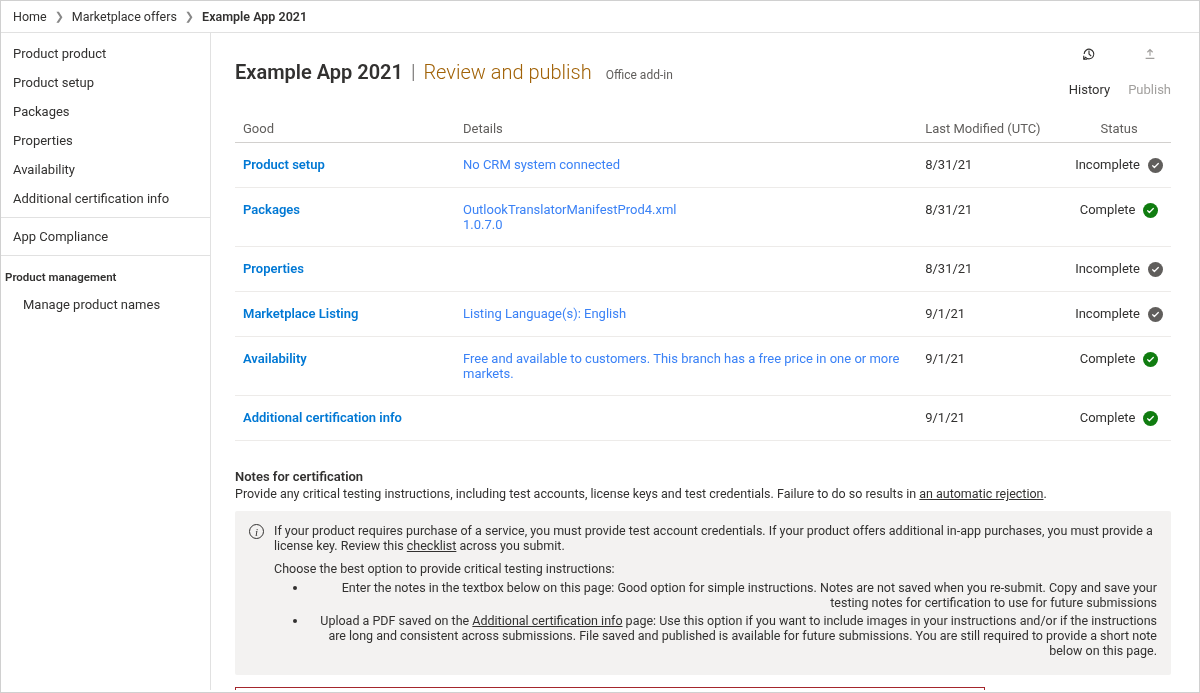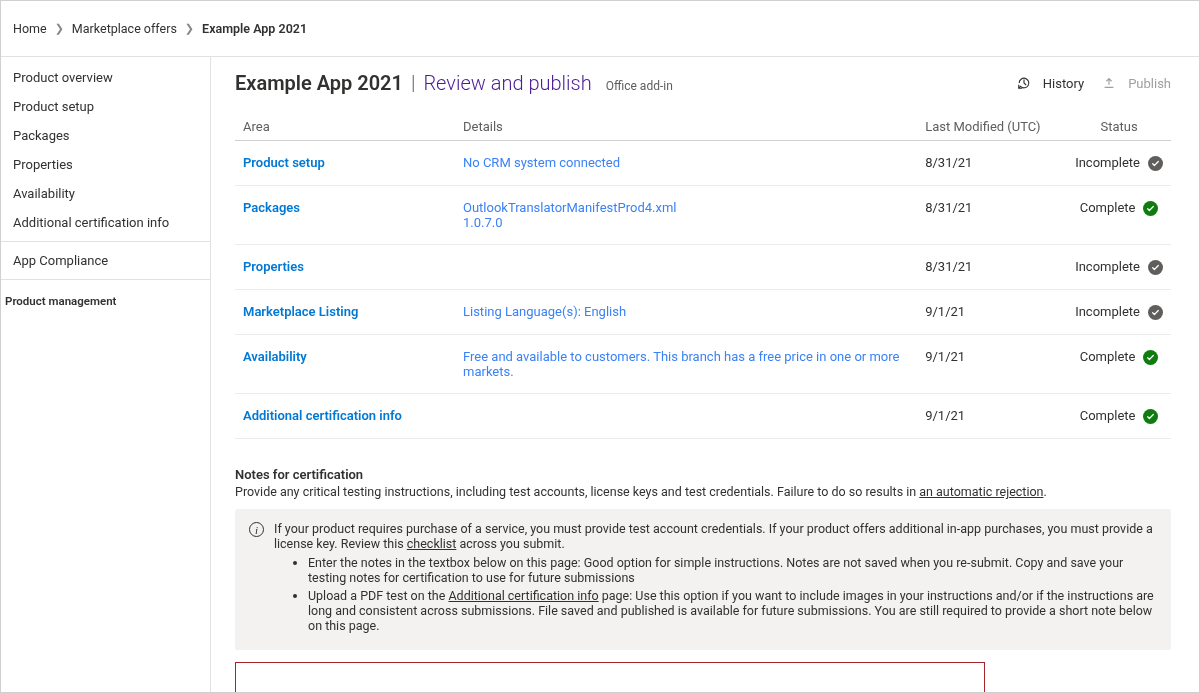--- a/index.html
+++ b/index.html
@@ -10,21 +10,21 @@
       background: #fff;
       width: 1200px;
       height: 693px;
       border: 1px solid #d0d0d0;
       overflow: hidden;
     }
     
     .breadcrumb {
       display: flex;
       align-items: center;
-      padding: 20px 12px;
+      padding: 8px 12px;
       gap: 8px;
       border-bottom: 1px solid #e1e1e1;
       font-size: 12.5px;
       color: #323130;
     }
     .breadcrumb span.sep { color: #888; font-size: 11px;}
     .breadcrumb .crumb { cursor: pointer; }
     .breadcrumb .crumb.cur { font-weight: 600; }
     
     .wrap { display: flex; height: calc(100% - 34px); }
@@ -54,24 +54,24 @@
       overflow-y: auto;
     }
     .titlebar {
       display: flex;
       align-items: center;
       margin-bottom: 18px;
     }
     .title-left { display: flex; align-items: baseline; gap: 6px; flex: 1;}
     .app-name { font-size: 20px; font-weight: 600; }
     .pipe-sep { color: #605e5c; font-size: 20px; font-weight: 300; margin: 0 2px;}
-    .page-title { font-size: 20px; font-weight: 300; color: #4c1d95; }
+    .page-title { font-size: 20px; font-weight: 300; color: #a16207; }
     .addin-label { font-size: 12px; color: #605e5c; margin-left: 8px; }
     .top-actions { display: flex; gap: 18px; align-items: center; }
-    .top-actions .act { display: flex; align-items: center; gap: 12px; font-size: 13px; cursor: pointer; }
+    .top-actions .act { display: flex; align-items: center; gap: 21px; font-size: 13px; cursor: pointer; flex-direction: column; }
     .top-actions .act.disabled { color: #a19f9d; cursor: default; }
     
     table.review {
       width: 100%;
       border-collapse: collapse;
       font-size: 13px;
     }
     table.review th {
       text-align: left;
       font-weight: 400;
@@ -117,21 +117,21 @@
       font-size: 12.5px;
     }
     .infobox-row { display: flex; align-items: flex-start; gap: 10px; }
     .info-icon {
       width: 15px; height: 15px; border: 1px solid #323130; border-radius: 50%;
       display: inline-flex; align-items: center; justify-content: center;
       flex: 0 0 15px; margin-top: 1px;
       font-style: italic; font-family: Georgia, serif; font-size: 11px;
     }
     .infobox p { margin-top: 8px; margin-left: 25px; }
-    .infobox ul { margin: 4px 0 0 45px; padding-left: 14px; }
+    .infobox ul { margin: 4px 0 0 45px; padding-left: 14px; text-align: right; }
     .infobox li { margin-bottom: 3px; }
     textarea.notes-ta {
       width: 750px;
       height: 108px;
       margin-top: 12px;
       border: 1px solid #a4262c;
       resize: both;
       font-family: inherit;
       font-size: 13px;
       padding: 6px;
@@ -145,31 +145,34 @@
   <span class="sep">❯</span>
   <span class="crumb">Marketplace offers</span>
   <span class="sep">❯</span>
   <span class="crumb cur">Example App 2021</span>
 </div>
 
 <div class="wrap">
 
   <div class="side">
     <div id="side-list">
-        <div class="side-item">Product overview</div>
+        <div class="side-item">Product product</div>
         <div class="side-item">Product setup</div>
         <div class="side-item">Packages</div>
         <div class="side-item">Properties</div>
         <div class="side-item">Availability</div>
         <div class="side-item">Additional certification info</div>
       </div>
     <div class="side-divider"></div>
     <div class="side-item">App Compliance</div>
     <div class="side-divider"></div>
     <div class="side-heading">Product management</div>
+    <div id="side-pm-list">
+        <div class="side-item side-sub">Manage product names</div>
+      </div>
   </div>
 
   <div class="main">
     <div class="titlebar">
       <div class="title-left">
         <span class="app-name">Example App 2021</span>
         <span class="pipe-sep">|</span>
         <span class="page-title">Review and publish</span>
         <span class="addin-label">Office add-in</span>
       </div>
@@ -187,21 +190,21 @@
             <path d="M3 13h10M8 3v7M5 6l3-3 3 3"></path>
           </svg>
           <span>Publish</span>
         </span>
       </div>
     </div>
 
     <table class="review">
       <thead>
         <tr>
-          <th style="width:220px">Area</th>
+          <th style="width:220px">Good</th>
           <th>Details</th>
           <th style="width:150px">Last Modified (UTC)</th>
           <th class="right" style="width:100px">Status</th>
         </tr>
       </thead>
       <tbody id="review-body">
           <tr>
             <td><a>Product setup</a></td>
             <td>
               <div class="details-sub">No CRM system connected</div>
@@ -282,24 +285,25 @@
       <span>Provide any critical testing instructions, including test accounts, license keys and test credentials. Failure to do so results in </span><a class="link-u">an automatic rejection</a><span>.</span>
     </div>
 
     <div class="infobox">
       <div class="infobox-row">
         <span class="info-icon">i</span>
         <div>
           <span>If your product requires purchase of a service, you must provide test account credentials. If your product offers additional in-app purchases, you must provide a license key. Review this </span><a class="link-u">checklist</a><span> across you submit.</span>
         </div>
       </div>
+      <p>Choose the best option to provide critical testing instructions:</p>
       <ul>
         <li>Enter the notes in the textbox below on this page: Good option for simple instructions. Notes are not saved when you re-submit. Copy and save your testing notes for certification to use for future submissions</li>
         <li>
-          <span>Upload a PDF test on the </span><a class="link-u">Additional certification info</a><span> page:  Use this option if you want to include images in your instructions and/or if the instructions are long and consistent across submissions. File saved and published is available for future submissions. You are still required to provide a short note below on this page.</span>
+          <span>Upload a PDF saved on the </span><a class="link-u">Additional certification info</a><span> page:  Use this option if you want to include images in your instructions and/or if the instructions are long and consistent across submissions. File saved and published is available for future submissions. You are still required to provide a short note below on this page.</span>
         </li>
       </ul>
     </div>
 
     <textarea class="notes-ta" style=""></textarea>
 
     
 
     
   </div>

